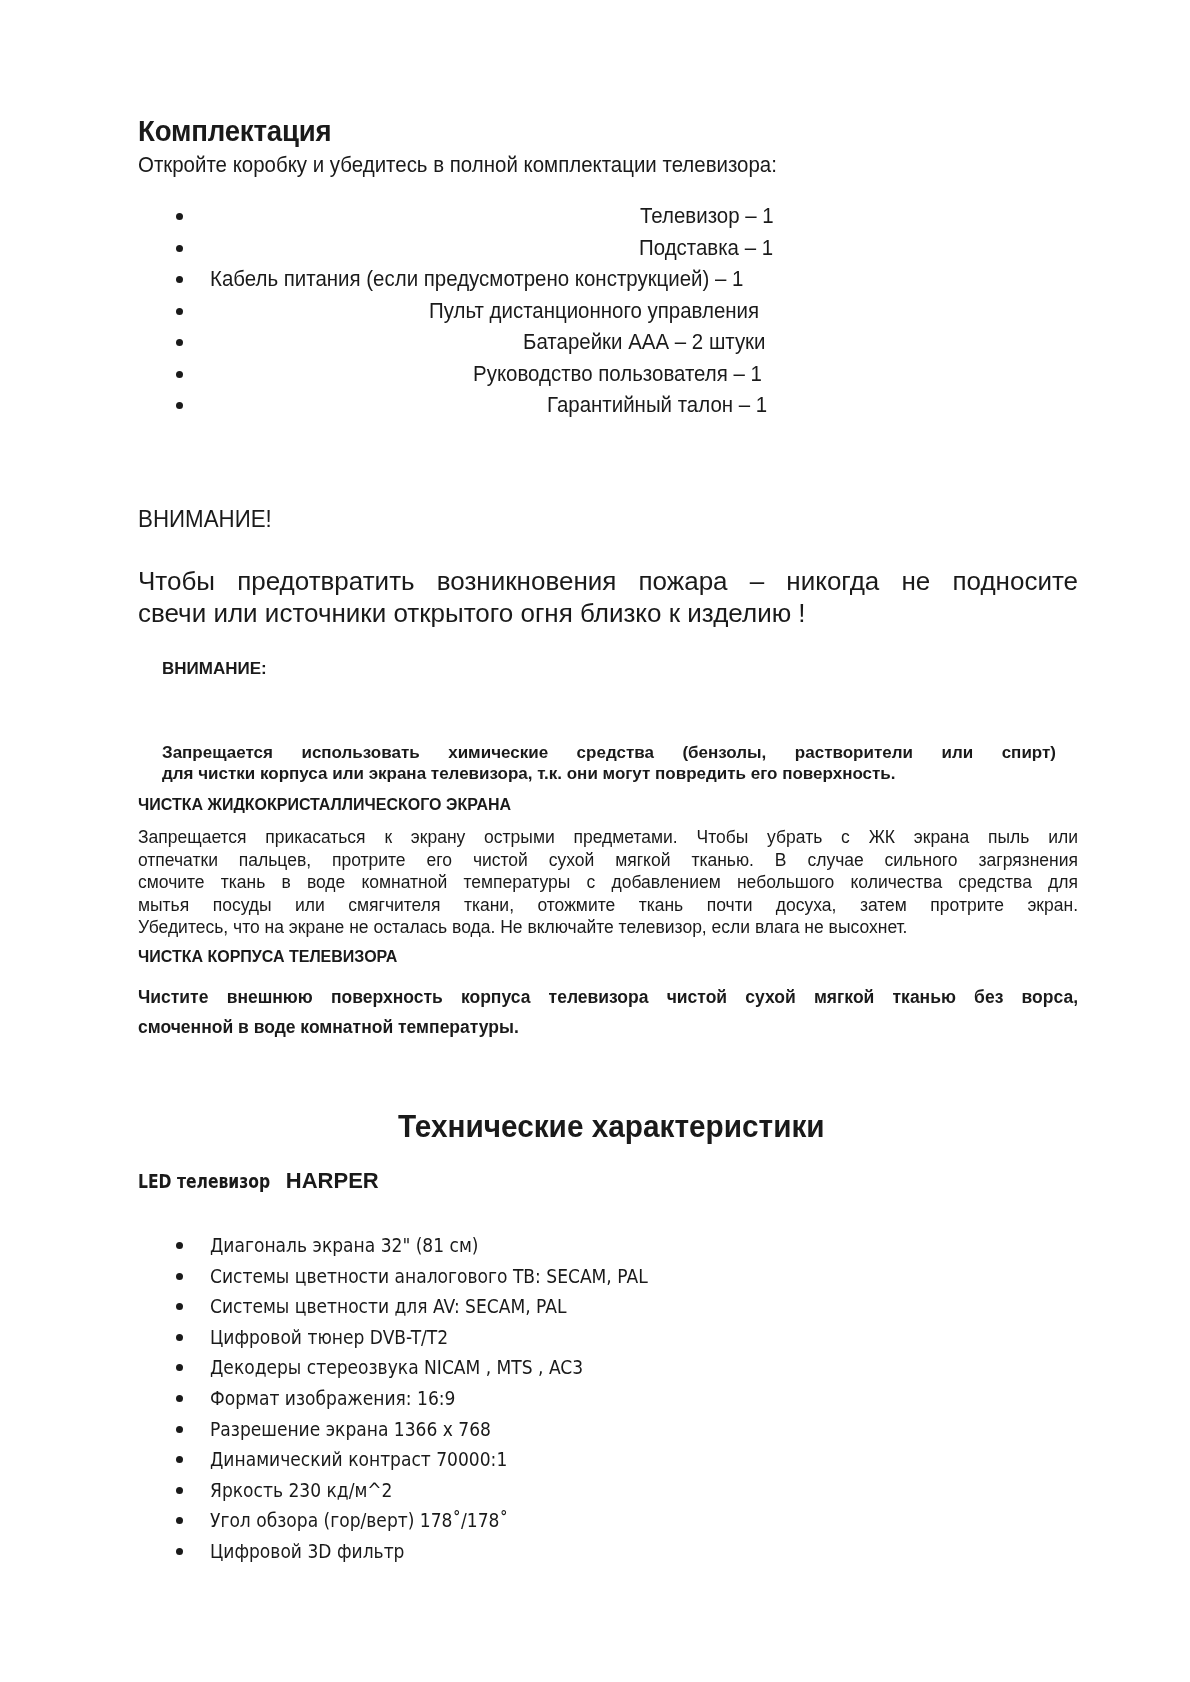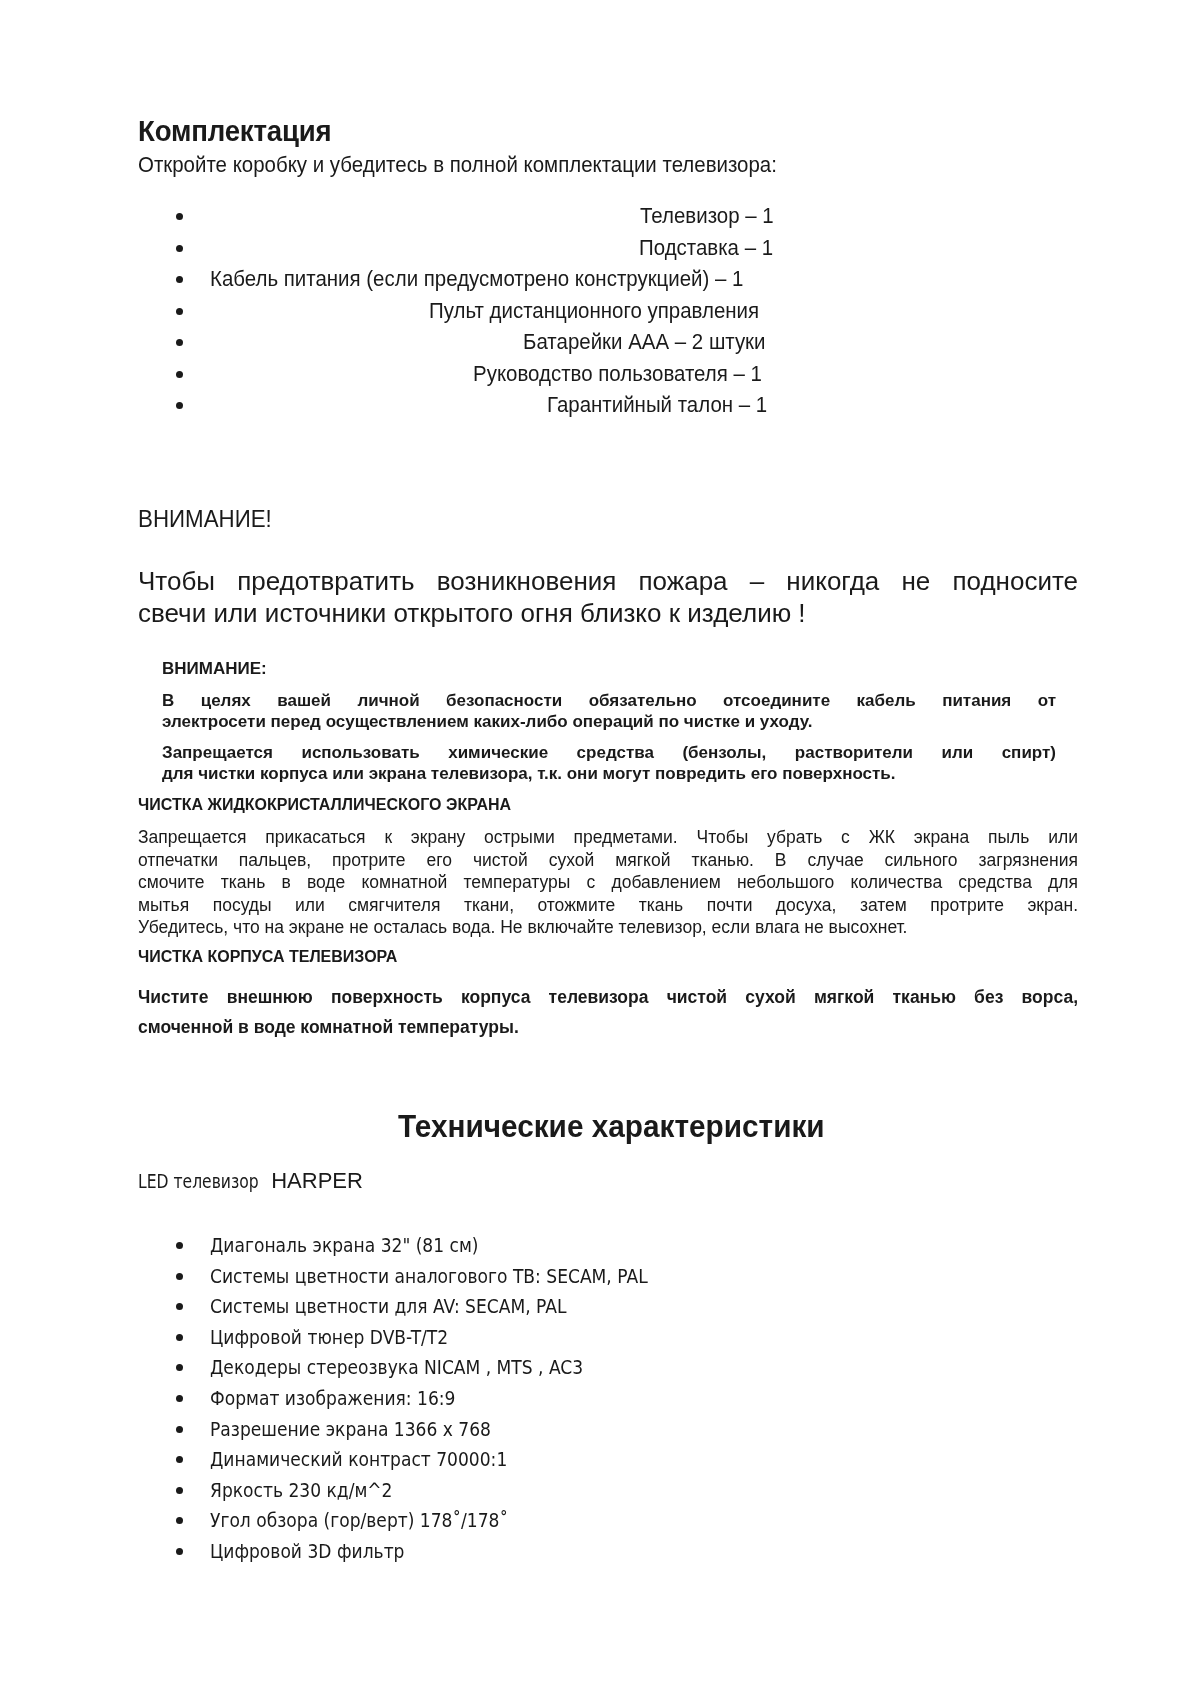--- a/index.html
+++ b/index.html
@@ -22,21 +22,21 @@
     .bold-block .line.last { text-align-last: left; }
     .sec-head { left: 128px; font-family: "Liberation Sans", sans-serif; font-weight: bold; font-size: 16px; }
     .para { left: 128px; width: 940px; font-family: "Liberation Sans", sans-serif; font-size: 17.5px; line-height: 22.5px; }
     .para .line { display: block; text-align: justify; text-align-last: justify; white-space: nowrap; }
     .para .line.last { text-align-last: left; }
     .para2 { left: 128px; width: 940px; font-family: "Liberation Sans", sans-serif; font-size: 17.5px; line-height: 30px; transform: scaleX(1); font-weight: bold; }
     .para2 .line { display: block; text-align: justify; text-align-last: justify; white-space: nowrap; }
     .para2 .line.last { text-align-last: left; }
     .spec-title { left: 0; width: 1190px; text-align: center; top: 1108px; font-family: "Liberation Sans", sans-serif; font-size: 32px; font-weight: bold; }
     .spec-title span { display: inline-block; transform: scaleX(0.93); margin-left: 12px; }
-    .model { left: 128px; top: 1168px; font-family: "DejaVu Sans", sans-serif; font-size: 19px; font-weight: normal; }
+    .model { left: 128px; top: 1168px; font-family: "DejaVu Sans", sans-serif; font-size: 19px; font-weight: bold; }
     .model .pre { display: inline-block; transform: scaleX(0.82); transform-origin: left; margin-right: -28px; }
     .model .brand { font-family: "Liberation Sans", sans-serif; font-size: 22px; margin-left: 8px; }
     ul.specs { position: absolute; left: 160px; top: 1230px; margin: 0; padding: 0; list-style: none; }
     ul.specs li { position: relative; font-family: "DejaVu Sans", sans-serif; font-size: 19px; height: 30.6px; line-height: 30.6px; padding-left: 40px; white-space: nowrap; }
     ul.specs li .txt { display: inline-block; transform: scaleX(0.9); transform-origin: left; }
     ul.specs .bullet { top: 12px; }
   </style>
 </head>
 <body>
 
@@ -55,24 +55,20 @@
     <li><span class="bullet"></span><span class="txt">Гарантийный талон – 1</span></li>
   </ul>
 
   <div class="abs narrow warn-title">ВНИМАНИЕ!</div>
   <div class="abs narrow warn-text">
     <span class="line">Чтобы предотвратить возникновения пожара – никогда не подносите</span>
     <span class="line last">свечи или источники открытого огня близко к изделию !</span>
   </div>
 
   <div class="abs bold-block" style="top:658px;">ВНИМАНИЕ:</div>
-  <div class="abs bold-block" style="top:690px;">
-    <span class="line">В целях вашей личной безопасности обязательно отсоедините кабель питания от</span>
-    <span class="line last">электросети перед осуществлением каких-либо операций по чистке и уходу.</span>
-  </div>
   <div class="abs bold-block" style="top:742px;">
     <span class="line">Запрещается использовать химические средства (бензолы, растворители или спирт)</span>
     <span class="line last">для чистки корпуса или экрана телевизора, т.к. они могут повредить его поверхность.</span>
   </div>
 
   <div class="abs sec-head" style="top:796px;">ЧИСТКА ЖИДКОКРИСТАЛЛИЧЕСКОГО ЭКРАНА</div>
   <div class="abs para" style="top:826px;">
     <span class="line">Запрещается прикасаться к экрану острыми предметами. Чтобы убрать с ЖК экрана пыль или</span>
     <span class="line">отпечатки пальцев, протрите его чистой сухой мягкой тканью. В случае сильного загрязнения</span>
     <span class="line">смочите ткань в воде комнатной температуры с добавлением небольшого количества средства для</span>

